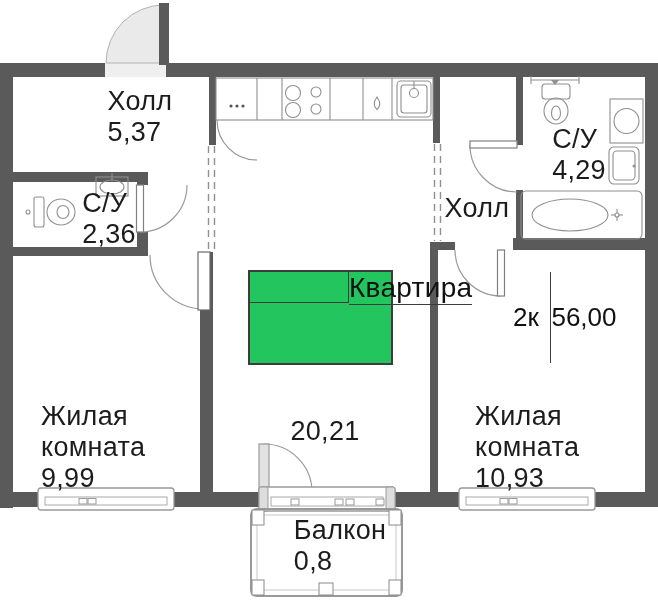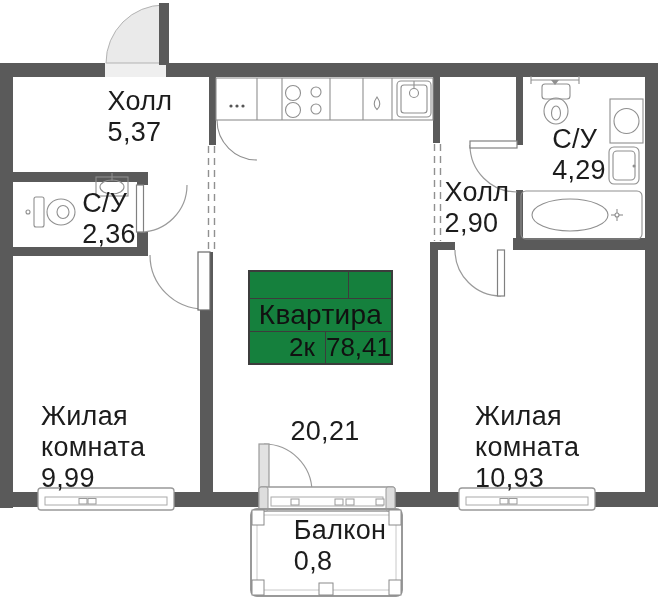--- a/index.html
+++ b/index.html
@@ -5,22 +5,22 @@
   html,body{margin:0;padding:0;background:#fff;}
   #stage{position:relative;width:658px;height:600px;background:#fff;overflow:hidden;
          font-family:"Liberation Sans","DejaVu Sans",sans-serif;}
   #plan-svg{position:absolute;left:0;top:0;}
   .room-label{position:absolute;transform:translate(-50%,-50%);text-align:left;
               color:#1c1c1c;font-size:27px;line-height:31px;letter-spacing:.3px;
               white-space:nowrap;z-index:5;}
   .room-label .rname.wrap150{white-space:normal;width:152px;margin-top:28px;}
   .room-label .rname.wrap140{white-space:normal;width:140px;}
   .apt-table{position:absolute;left:248px;top:270px;width:145px;height:95px;
-             border:2px solid #3c3c3c;box-sizing:border-box;background:#15803d;
-             color:#111;z-index:6;display:flex;flex-direction:column;}
+             border:2px solid #3c3c3c;box-sizing:border-box;background:#22c55e;
+             color:#111;z-index:6;display:flex;flex-direction:row;}
   .apt-table .row{display:flex;box-sizing:border-box;}
   .apt-table .r1{height:31px;border-bottom:1.5px solid #3c3c3c;}
   .apt-table .r1 .c1{width:99px;border-right:1.5px solid #3c3c3c;box-sizing:border-box;}
   .apt-table .r1 .c2{flex:1;}
   .apt-table .r2{height:33px;border-bottom:1.5px solid #3c3c3c;align-items:center;
                  justify-content:center;font-size:28px;letter-spacing:.3px;}
   .apt-table .r3{flex:1;padding-left:29px;}
   .apt-table .r3 .c3{width:50px;border-right:1.5px solid #3c3c3c;box-sizing:border-box;
                      display:flex;align-items:center;justify-content:center;font-size:26px;}
   .apt-table .r3 .c4{flex:1;display:flex;align-items:center;justify-content:center;font-size:26px;}
@@ -185,21 +185,20 @@
   <div class="rarea">5,37</div>
 </div>
 
 <div class="room-label" style="left:109px;top:219px">
   <div class="rname">С/У</div>
   <div class="rarea">2,36</div>
 </div>
 
 <div class="room-label" style="left:477px;top:208px">
   <div class="rname">Холл</div>
-  <div class="rarea">2,90</div>
 </div>
 
 <div class="room-label" style="left:579px;top:155px">
   <div class="rname">С/У</div>
   <div class="rarea">4,29</div>
 </div>
 
 <div class="room-label" style="left:117px;top:433px">
   <div class="rname wrap150">Жилая комната</div>
   <div class="rarea">9,99</div>
@@ -220,17 +219,17 @@
 </div>
 
 <div class="apt-table">
   <div class="row r1">
     <div class="c1"></div>
     <div class="c2"></div>
   </div>
   <div class="row r2">Квартира</div>
   <div class="row r3">
     <div class="c3">2к</div>
-    <div class="c4">78,41</div>
+    <div class="c4">56,00</div>
   </div>
 </div>
 
 </div>
 
 </body></html>

